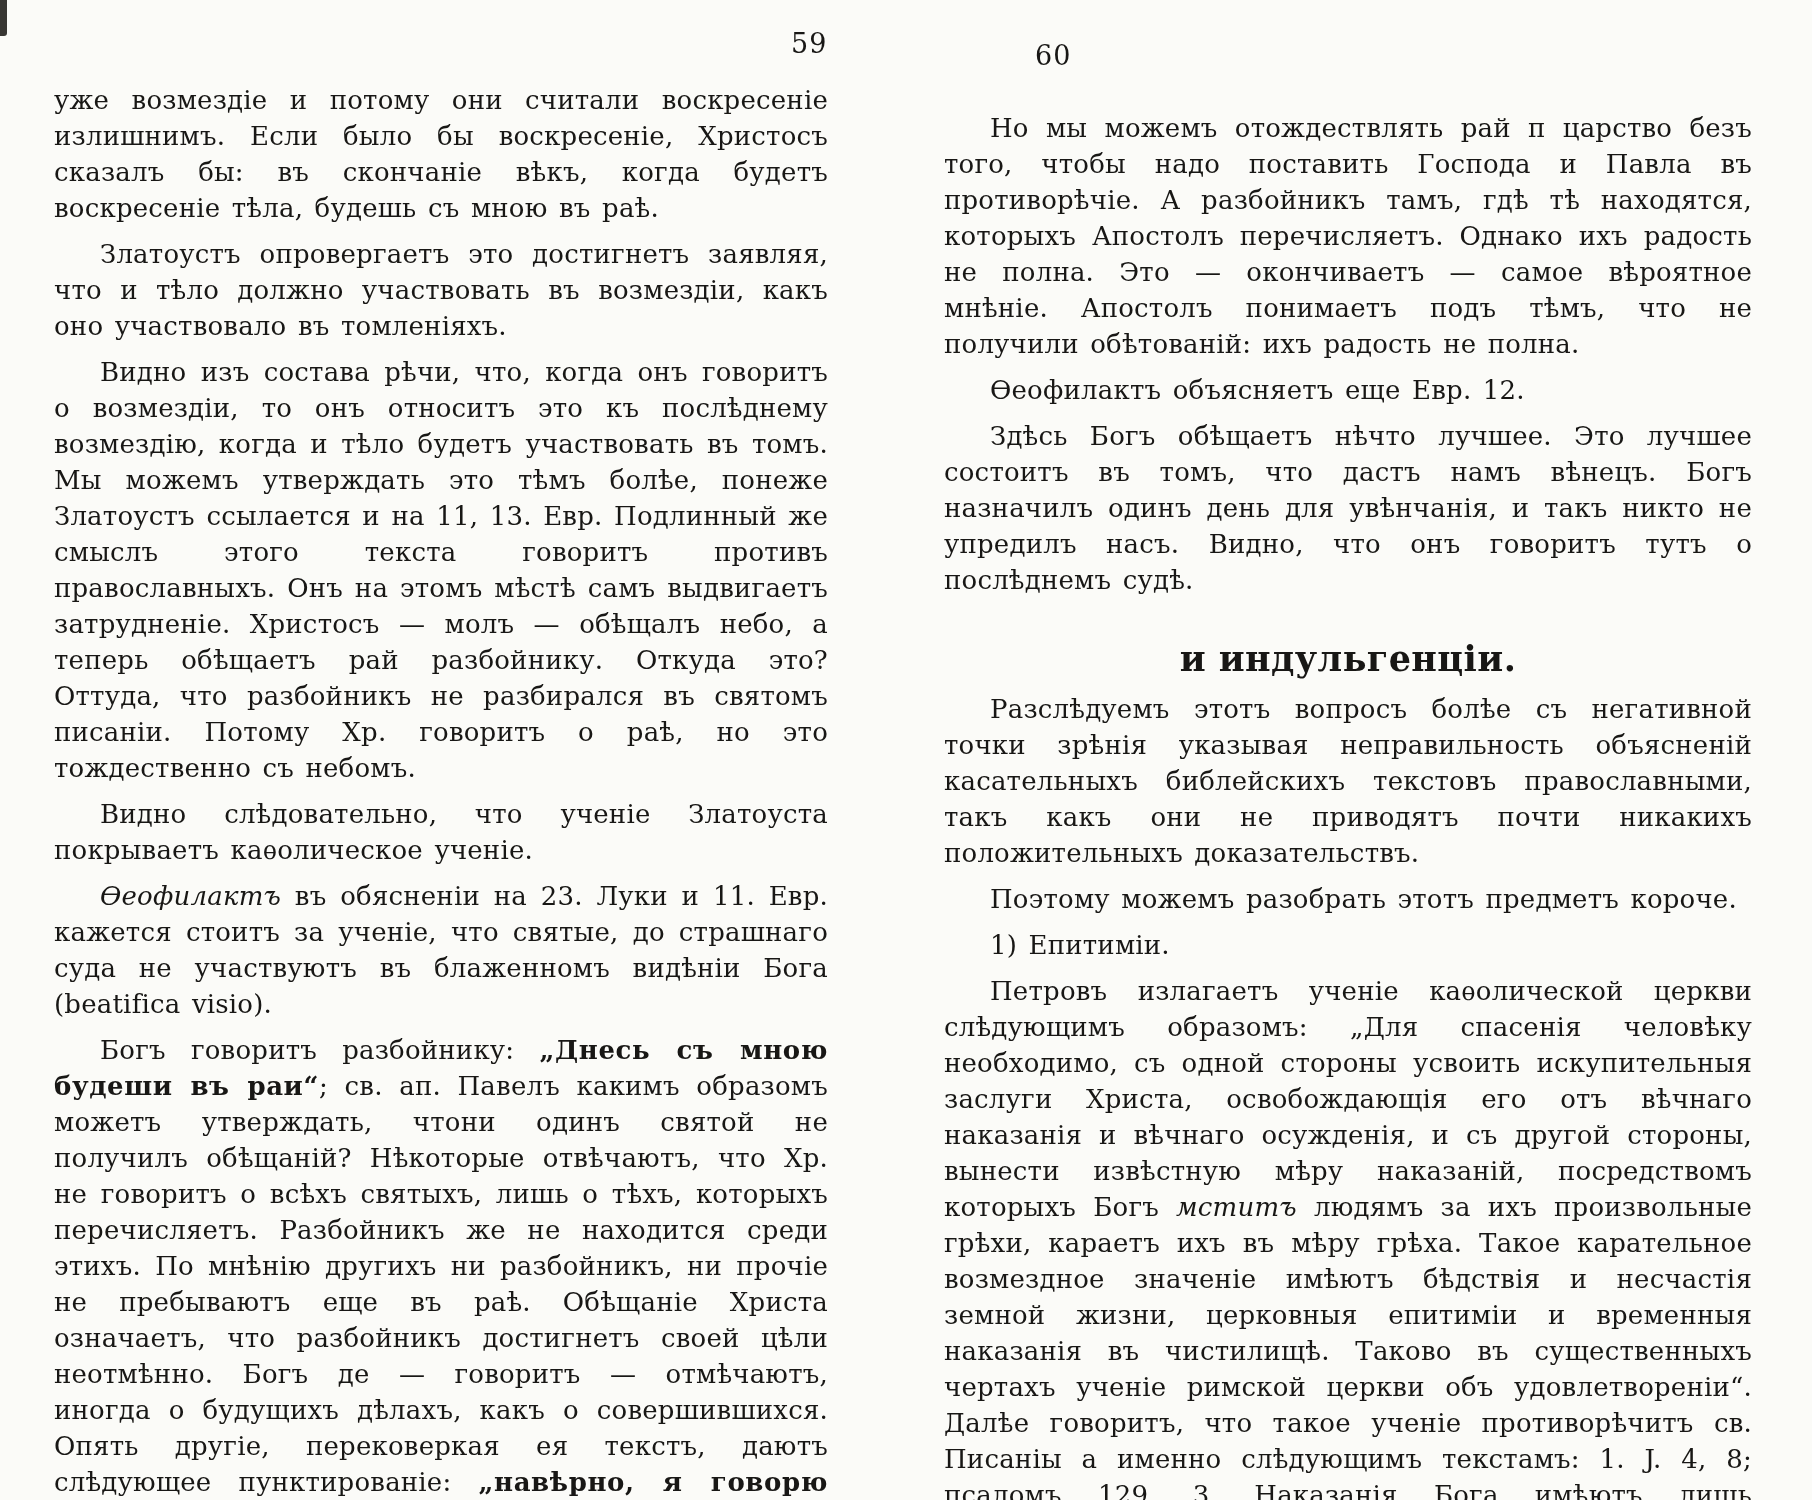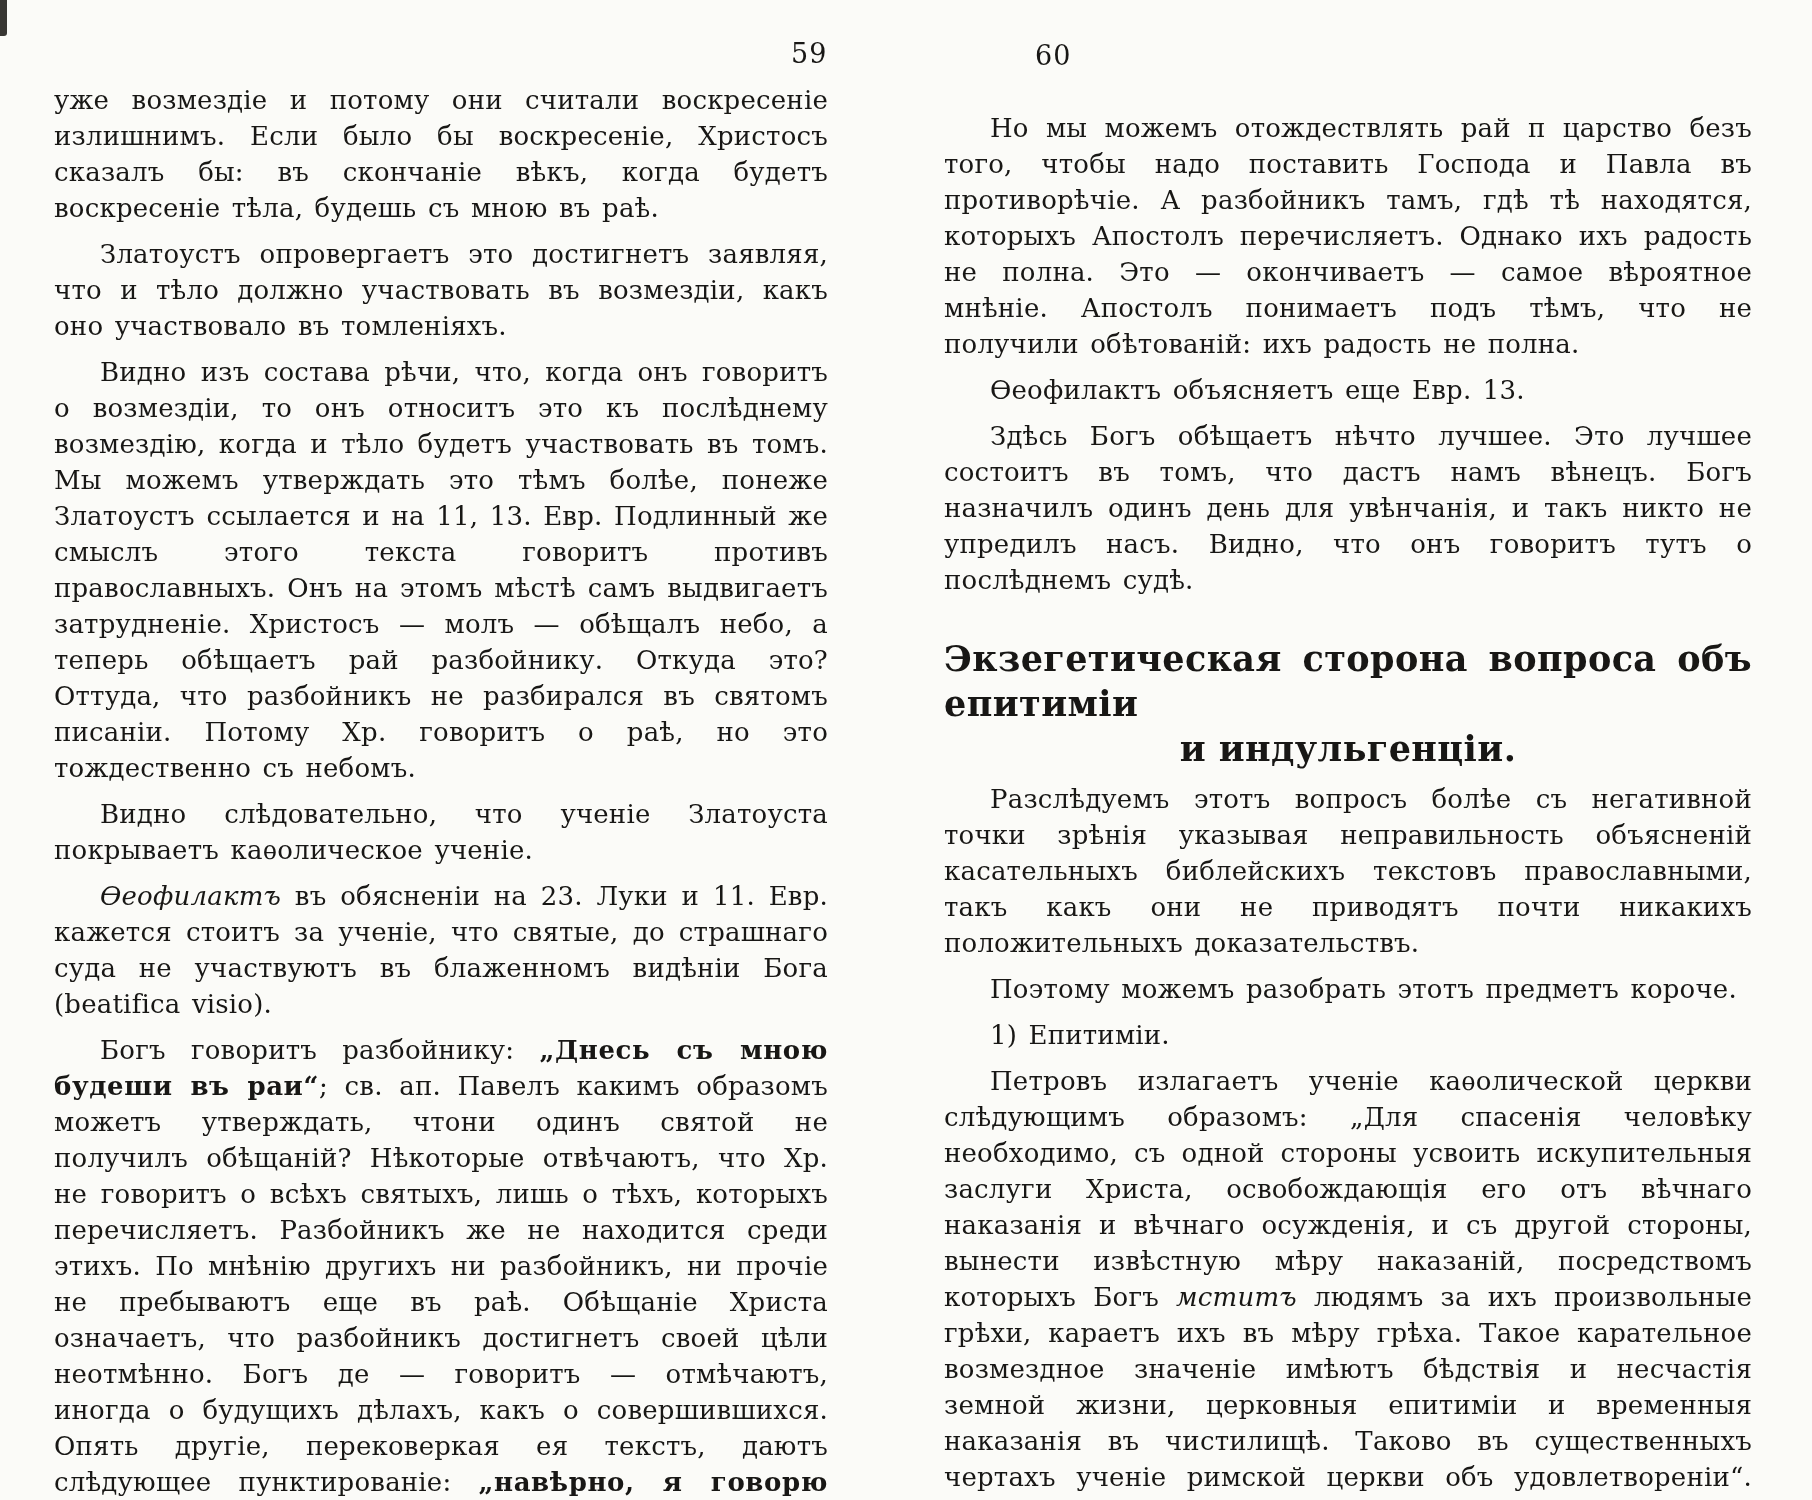--- a/index.html
+++ b/index.html
@@ -14,21 +14,21 @@
   .spread { position: absolute; inset: 0; }
   .corner-mark {
     position: absolute; left: 0; top: 0;
     width: 7px; height: 36px;
     background: #383733; border-radius: 0 0 3px 0;
   }
   .pagenum {
     position: absolute;
     font-size: 27px; letter-spacing: 1px;
   }
-  .pn59 { left: 791px; top: 38px; }
+  .pn59 { left: 791px; top: 28px; }
   .pn60 { left: 1035px; top: 40px; }
   .col { position: absolute; }
   .col-left  { left: 54px;  top: 82px;  width: 774px; }
   .col-right { left: 944px; top: 110px; width: 808px; }
   .para {
     margin: 0 0 10px 0;
     font-size: 26px;
     line-height: 36px;
     text-align: justify;
     word-spacing: 3px;
@@ -62,25 +62,24 @@
     <p class="para noindent"><span>уже возмездіе и потому они считали воскресеніе излишнимъ. Если было бы воскресеніе, Христосъ сказалъ бы: въ скончаніе вѣкъ, когда будетъ воскресеніе тѣла, будешь съ мною въ раѣ.</span></p>
     <p class="para indent"><span>Златоустъ опровергаетъ это достигнетъ заявляя, что и тѣло должно участвовать въ возмездіи, какъ оно участвовало въ томленіяхъ.</span></p>
     <p class="para indent"><span>Видно изъ состава рѣчи, что, когда онъ говоритъ о возмездіи, то онъ относитъ это къ послѣднему возмездію, когда и тѣло будетъ участвовать въ томъ. Мы можемъ утверждать это тѣмъ болѣе, понеже Златоустъ ссылается и на 11, 13. Евр. Подлинный же смыслъ этого текста говоритъ противъ православныхъ. Онъ на этомъ мѣстѣ самъ выдвигаетъ затрудненіе. Христосъ — молъ — обѣщалъ небо, а теперь обѣщаетъ рай разбойнику. Откуда это? Оттуда, что разбойникъ не разбирался въ святомъ писаніи. Потому Хр. говоритъ о раѣ, но это тождественно съ небомъ.</span></p>
     <p class="para indent"><span>Видно слѣдовательно, что ученіе Златоуста покрываетъ каѳолическое ученіе.</span></p>
     <p class="para indent"><span class="it">Ѳеофилактъ</span><span> въ обясненіи на 23. Луки и 11. Евр. кажется стоитъ за ученіе, что святые, до страшнаго суда не участвуютъ въ блаженномъ видѣніи Бога (beatifica visio).</span></p>
     <p class="para indent"><span>Богъ говоритъ разбойнику: </span><span class="cs">„Днесь съ мною будеши въ раи“</span><span>; св. ап. Павелъ какимъ образомъ можетъ утверждать, чтони одинъ святой не получилъ обѣщаній? Нѣкоторые отвѣчаютъ, что Хр. не говоритъ о всѣхъ святыхъ, лишь о тѣхъ, которыхъ перечисляетъ. Разбойникъ же не находится среди этихъ. По мнѣнію другихъ ни разбойникъ, ни прочіе не пребываютъ еще въ раѣ. Обѣщаніе Христа означаетъ, что разбойникъ достигнетъ своей цѣли неотмѣнно. Богъ де — говоритъ — отмѣчаютъ, иногда о будущихъ дѣлахъ, какъ о совершившихся. Опять другіе, перековеркая ея текстъ, даютъ слѣдующее пунктированіе: </span><span class="cs">„навѣрно, я говорю тебѣ днесь, будеши съ мною въ раи“</span><span>. Нѣкоторые же: блага, которыя обѣщаются, не относятся къ пребыванію въ раѣ. Молимся: </span><span class="cs">да прійдетъ царствіе твое.</span><span> Царство и рай не тождественны, ибо никто не видѣлъ его царства. Адамъ же видѣлъ рай. Разбойникъ получилъ рай, но не царства небеснаго, которое получить вмѣстѣ съ тѣми святыми, которыхъ Апостолъ перечисляетъ.</span></p>
   </div>
 
   <div class="col col-right">
     <p class="para indent"><span>Но мы можемъ отождествлять рай п царство безъ того, чтобы надо поставить Господа и Павла въ противорѣчіе. А разбойникъ тамъ, гдѣ тѣ находятся, которыхъ Апостолъ перечисляетъ. Однако ихъ радость не полна. Это — окончиваетъ — самое вѣроятное мнѣніе. Апостолъ понимаетъ подъ тѣмъ, что не получили обѣтованій: ихъ радость не полна.</span></p>
-    <p class="para indent"><span>Ѳеофилактъ объясняетъ еще Евр. 13.</span></p>
+    <p class="para indent"><span>Ѳеофилактъ объясняетъ еще Евр. 12.</span></p>
     <p class="para indent"><span>Здѣсь Богъ обѣщаетъ нѣчто лучшее. Это лучшее состоитъ въ томъ, что дастъ намъ вѣнецъ. Богъ назначилъ одинъ день для увѣнчанія, и такъ никто не упредилъ насъ. Видно, что онъ говоритъ тутъ о послѣднемъ судѣ.</span></p>
 
     <h2 class="heading">
-      <span class="h-line1">Экзегетическая сторона вопроса объ епитиміи</span>
       <span class="h-line2">и индульгенціи.</span>
     </h2>
 
     <p class="para indent"><span>Разслѣдуемъ этотъ вопросъ болѣе съ негативной точки зрѣнія указывая неправильность объясненій касательныхъ библейскихъ текстовъ православными, такъ какъ они не приводятъ почти никакихъ положительныхъ доказательствъ.</span></p>
     <p class="para indent"><span>Поэтому можемъ разобрать этотъ предметъ короче.</span></p>
     <p class="para indent"><span>1) Епитиміи.</span></p>
     <p class="para indent"><span>Петровъ излагаетъ ученіе каѳолической церкви слѣдующимъ образомъ: „Для спасенія человѣку необходимо, съ одной стороны усвоить искупительныя заслуги Христа, освобождающія его отъ вѣчнаго наказанія и вѣчнаго осужденія, и съ другой стороны, вынести извѣстную мѣру наказаній, посредствомъ которыхъ Богъ </span><span class="it">мститъ</span><span> людямъ за ихъ произвольные грѣхи, караетъ ихъ въ мѣру грѣха. Такое карательное возмездное значеніе имѣютъ бѣдствія и несчастія земной жизни, церковныя епитиміи и временныя наказанія въ чистилищѣ. Таково въ существенныхъ чертахъ ученіе римской церкви объ удовлетвореніи“. Далѣе говоритъ, что такое ученіе противорѣчитъ св. Писаніы а именно слѣдующимъ текстамъ: 1. J. 4, 8; псаломъ 129, 3. Наказанія Бога имѣютъ лишь исправительный (медицинскій) характеръ: Евр. 12, 6—8; 1. Кор. 11, 31—32; 1 Кор. 5, 1—5. Всѣ эти мѣста объясняются каѳоликами неправильно (Руководство къ Обличительному Богословію. Составленное примѣнительно къ семинарской программѣ Ив. Петровымъ. Изд. 6-ое. Тула 1905.</span></p>
 
   </div>
 

